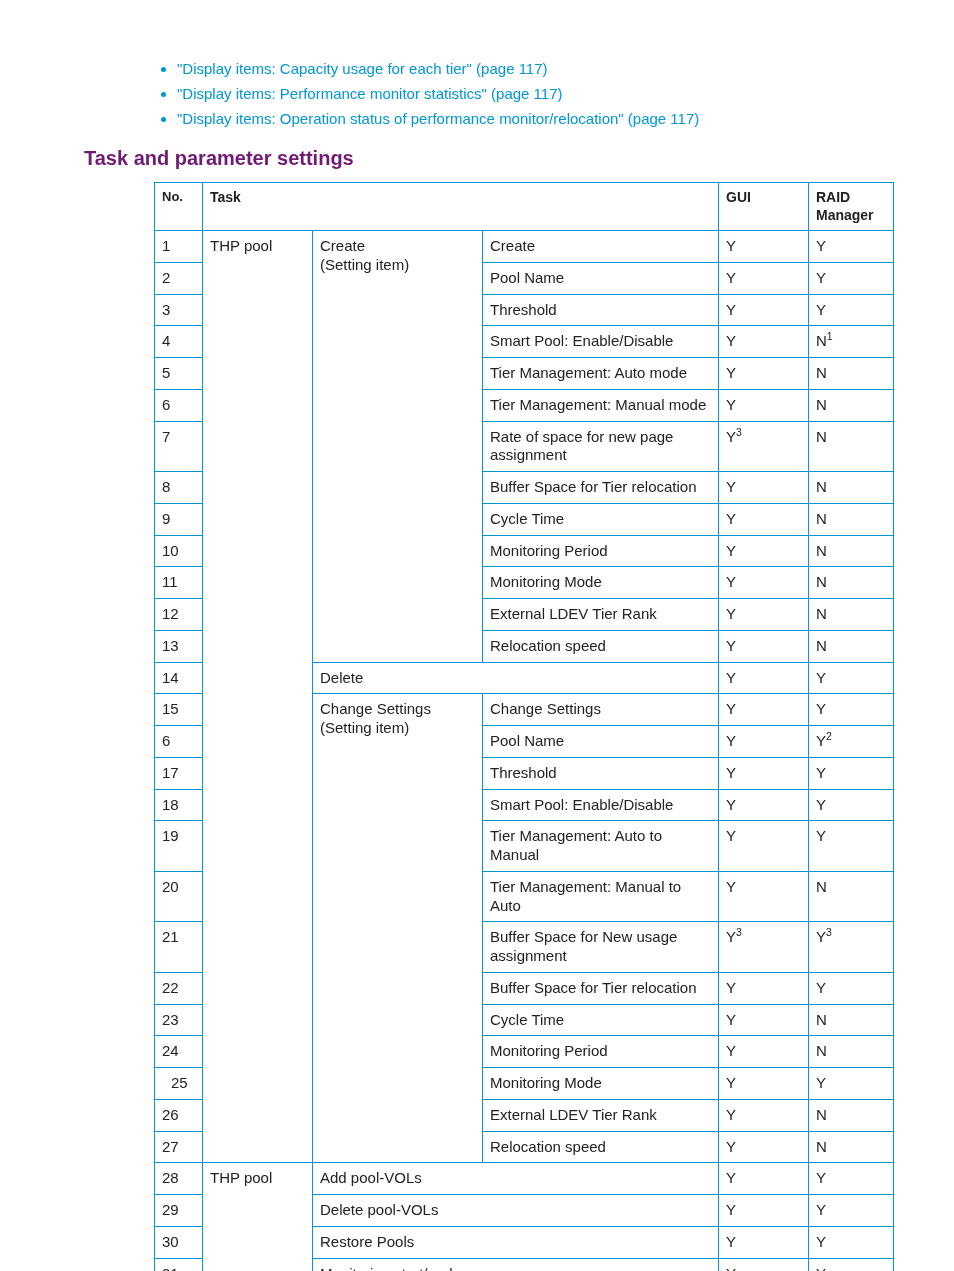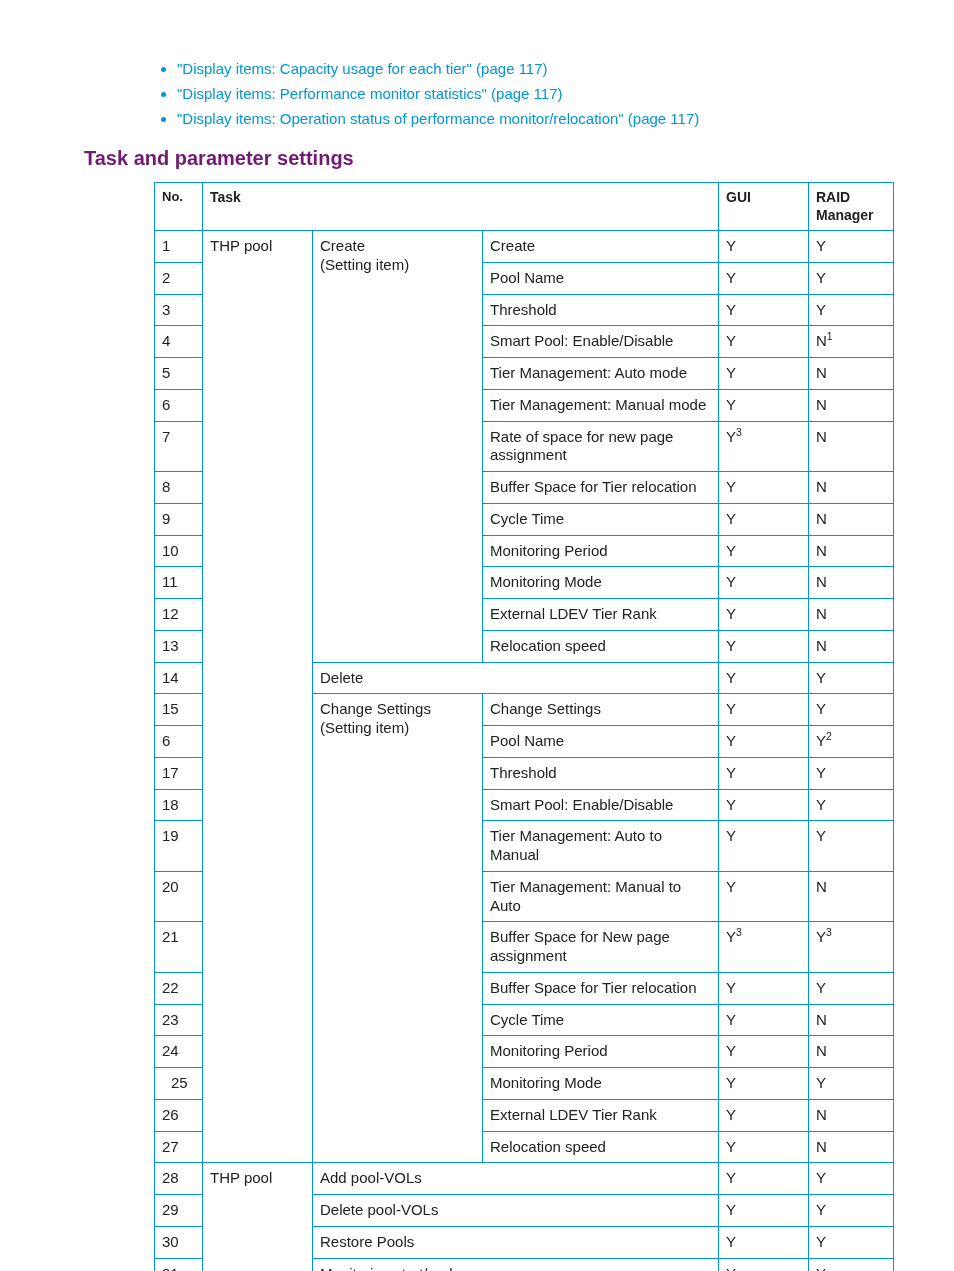--- a/index.html
+++ b/index.html
@@ -221,21 +221,21 @@
           <td style="width:70px;">Y</td>
         </tr>
         <tr>
           <td style="width:24px;">20</td>
           <td>Tier Management: Manual to Auto</td>
           <td style="width:75px;">Y</td>
           <td style="width:70px;">N</td>
         </tr>
         <tr>
           <td style="width:24px;">21</td>
-          <td>Buffer Space for New page assignment</td>
+          <td>Buffer Space for New usage assignment</td>
           <td style="width:75px;">Y<sup>3</sup></td>
           <td style="width:70px;">Y<sup>3</sup></td>
         </tr>
         <tr>
           <td style="width:24px;margin-left:41px;">22</td>
           <td>Buffer Space for Tier relocation</td>
           <td style="width:75px;">Y</td>
           <td style="width:70px;">Y</td>
         </tr>
         <tr>

